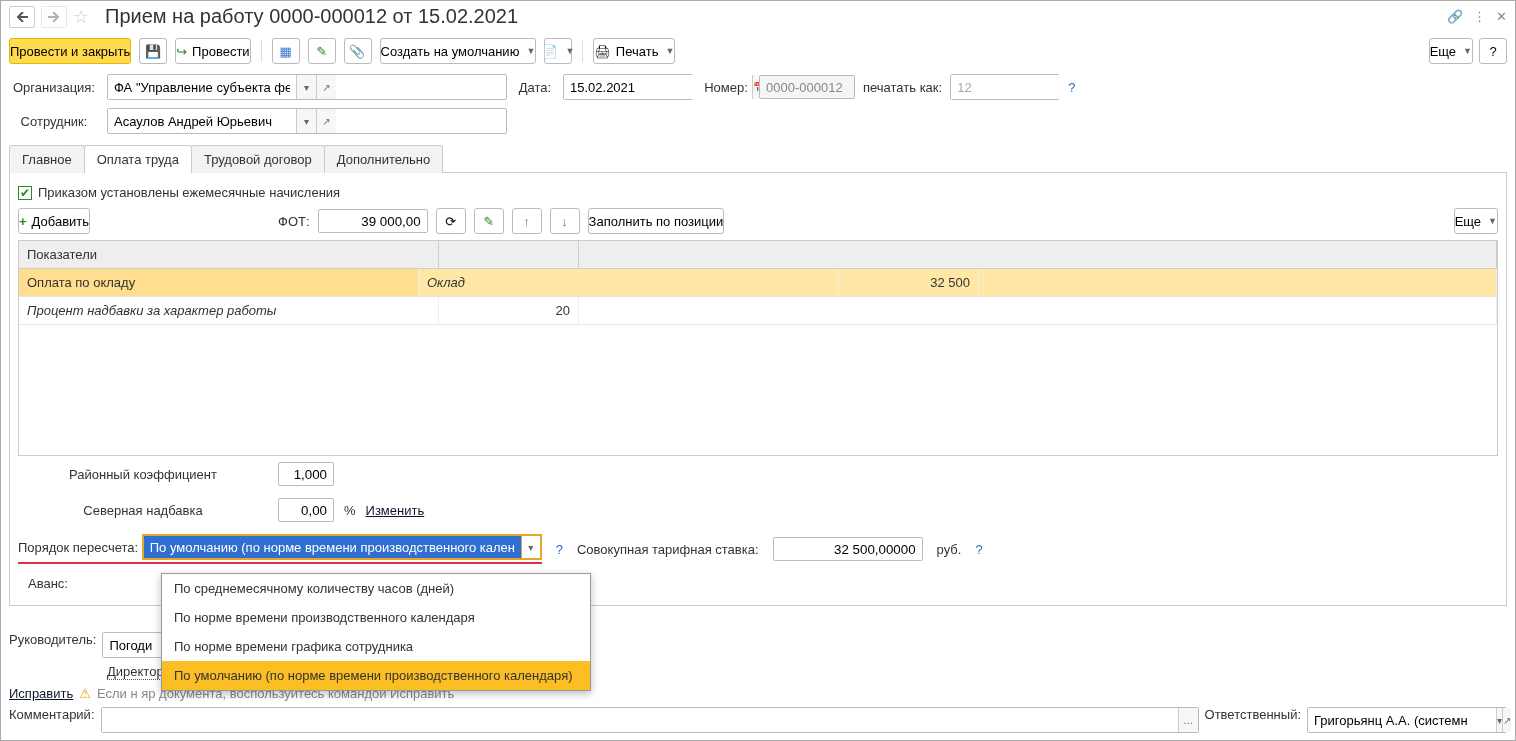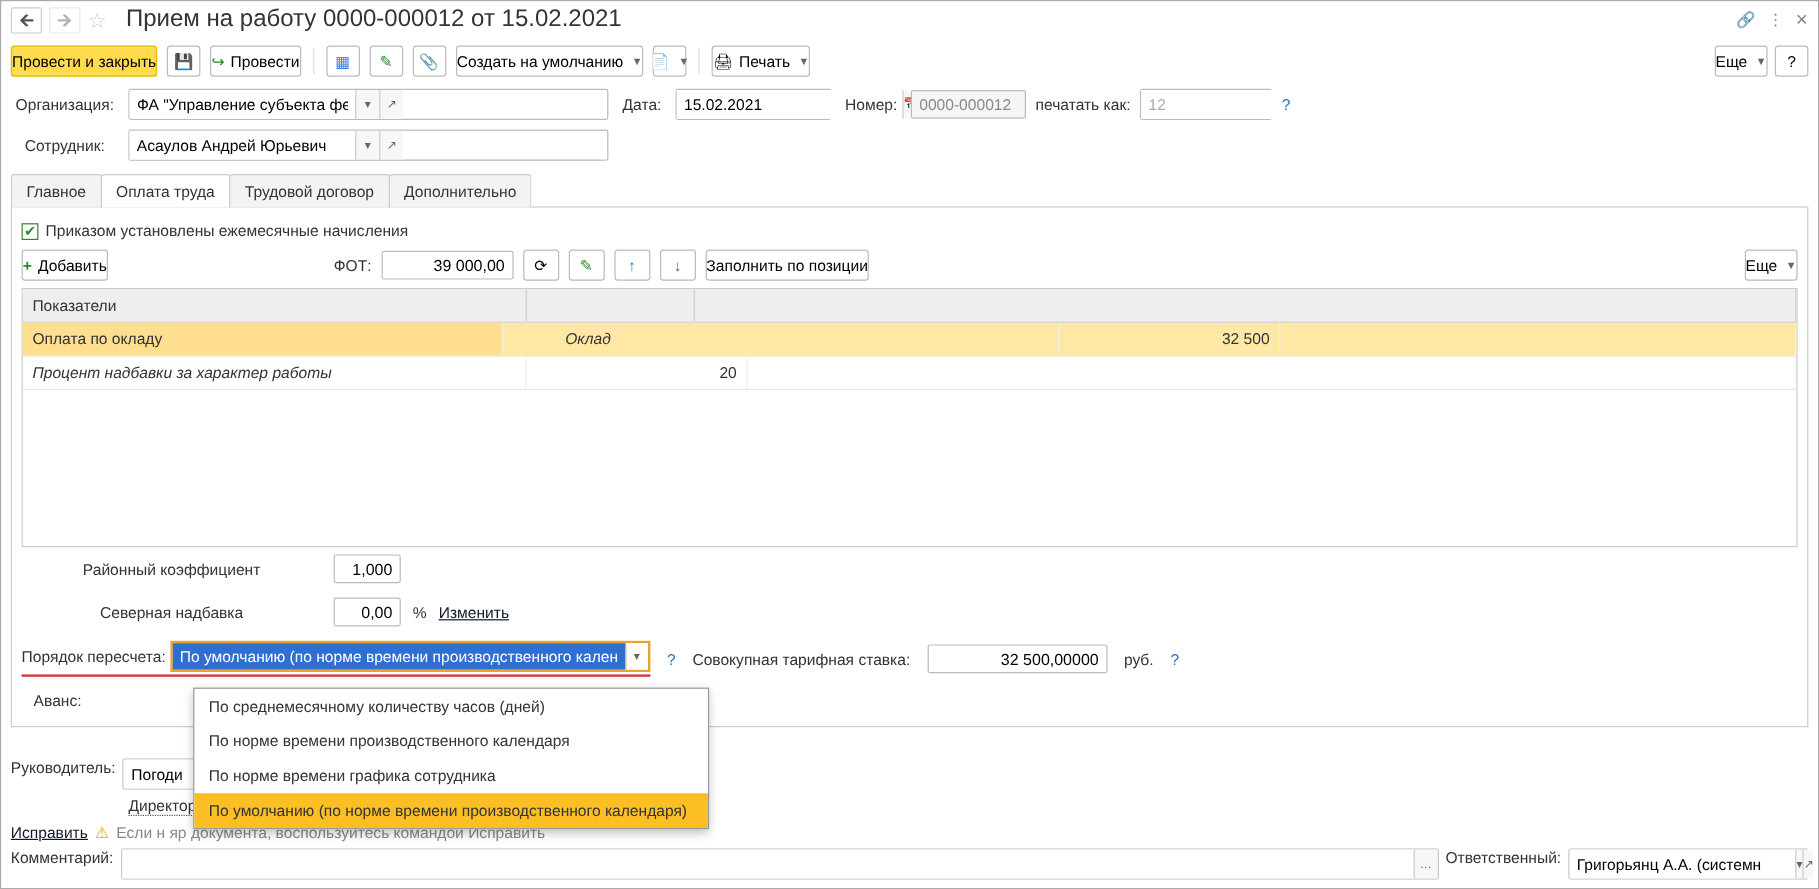--- a/index.html
+++ b/index.html
@@ -45,21 +45,21 @@
 
 .mini-toolbar { display:flex; align-items:center; gap:8px; margin-bottom:6px; }
 .mini-toolbar .lbl { min-width:auto; margin-left:180px;}
 .num-box { border:1px solid #bbb; height:24px; padding:0 6px; width:110px; text-align:right; border-radius:2px; }
 .mini-toolbar .btn.icon-only { width:30px; }
 
 
 .table { border:1px solid #ccc; width:100%; }
 .table .hdr { display:flex; background:#eee; border-bottom:1px solid #ccc;}
 .table .hdr > div { padding:6px 8px; border-right:1px solid #ccc; }
-.table .row { display:flex; border-bottom:1px solid #e5e5e5;gap:44px;}
+.table .row { display:flex; border-bottom:1px solid #e5e5e5;}
 .table .row > div { padding:6px 8px; border-right:1px solid #eee; }
 .col-a { width:400px; }
 .col-b { width:420px; font-style:italic;}
 .col-c { width:140px; text-align:right; }
 .col-d { flex:1; }
 .row.selected { background:#ffe8a6; }
 .row.selected .col-a { background:#ffdf8f; }
 .table .body-filler { height:130px; }
 
 

